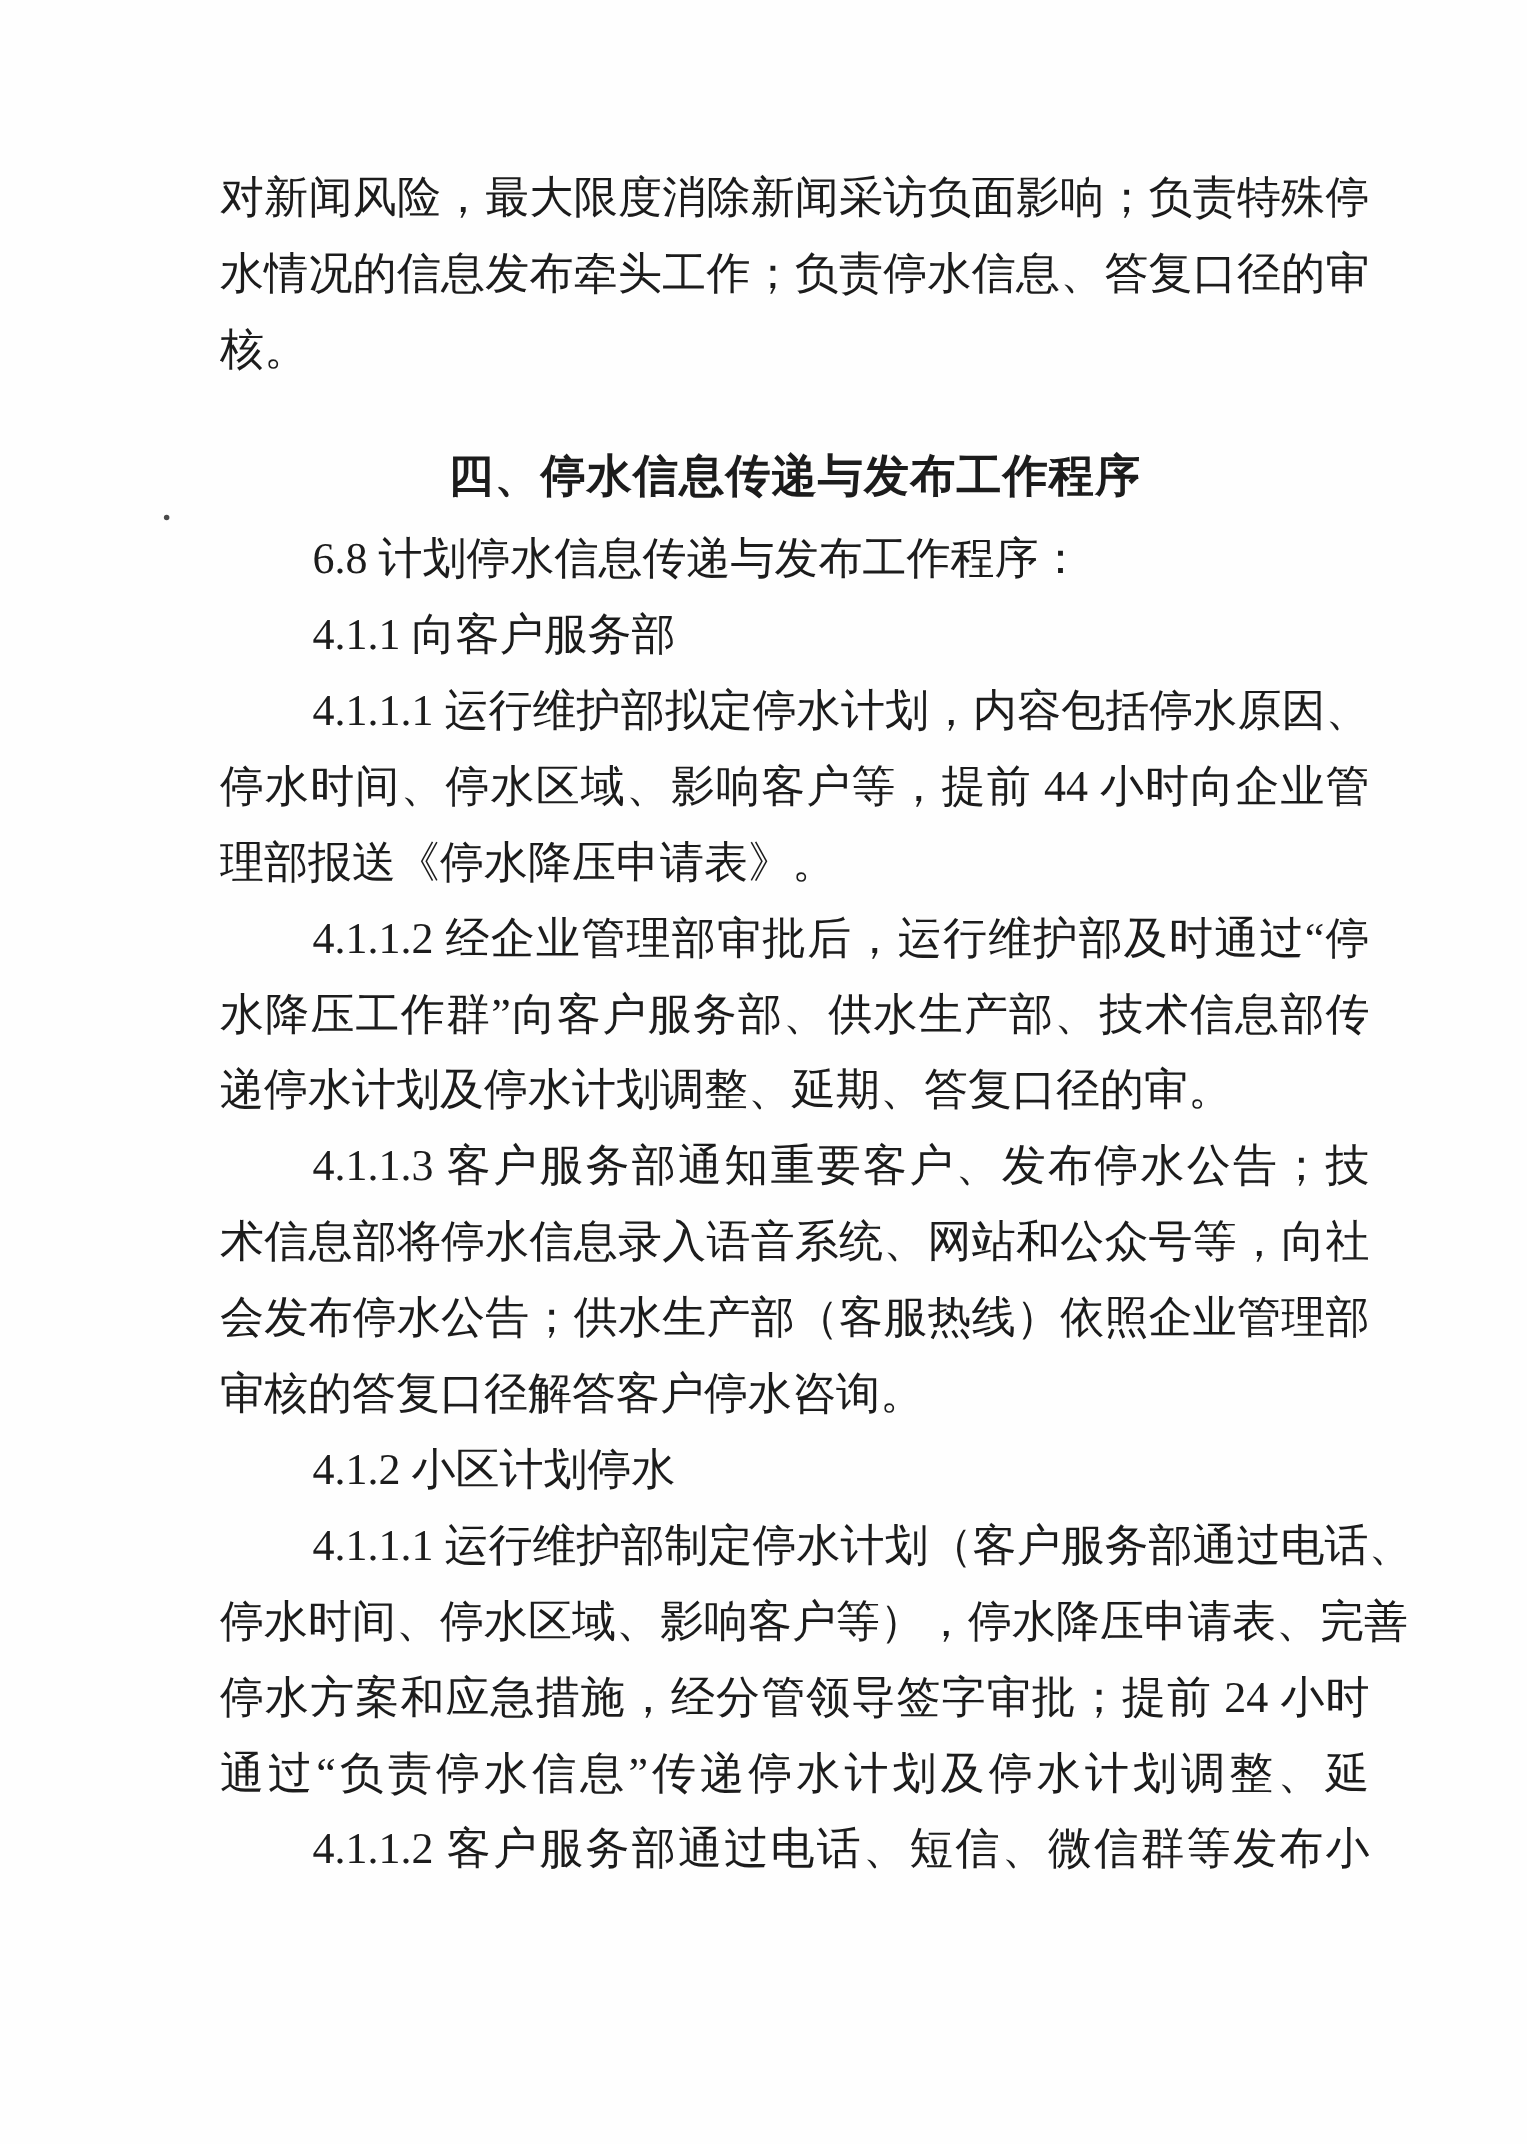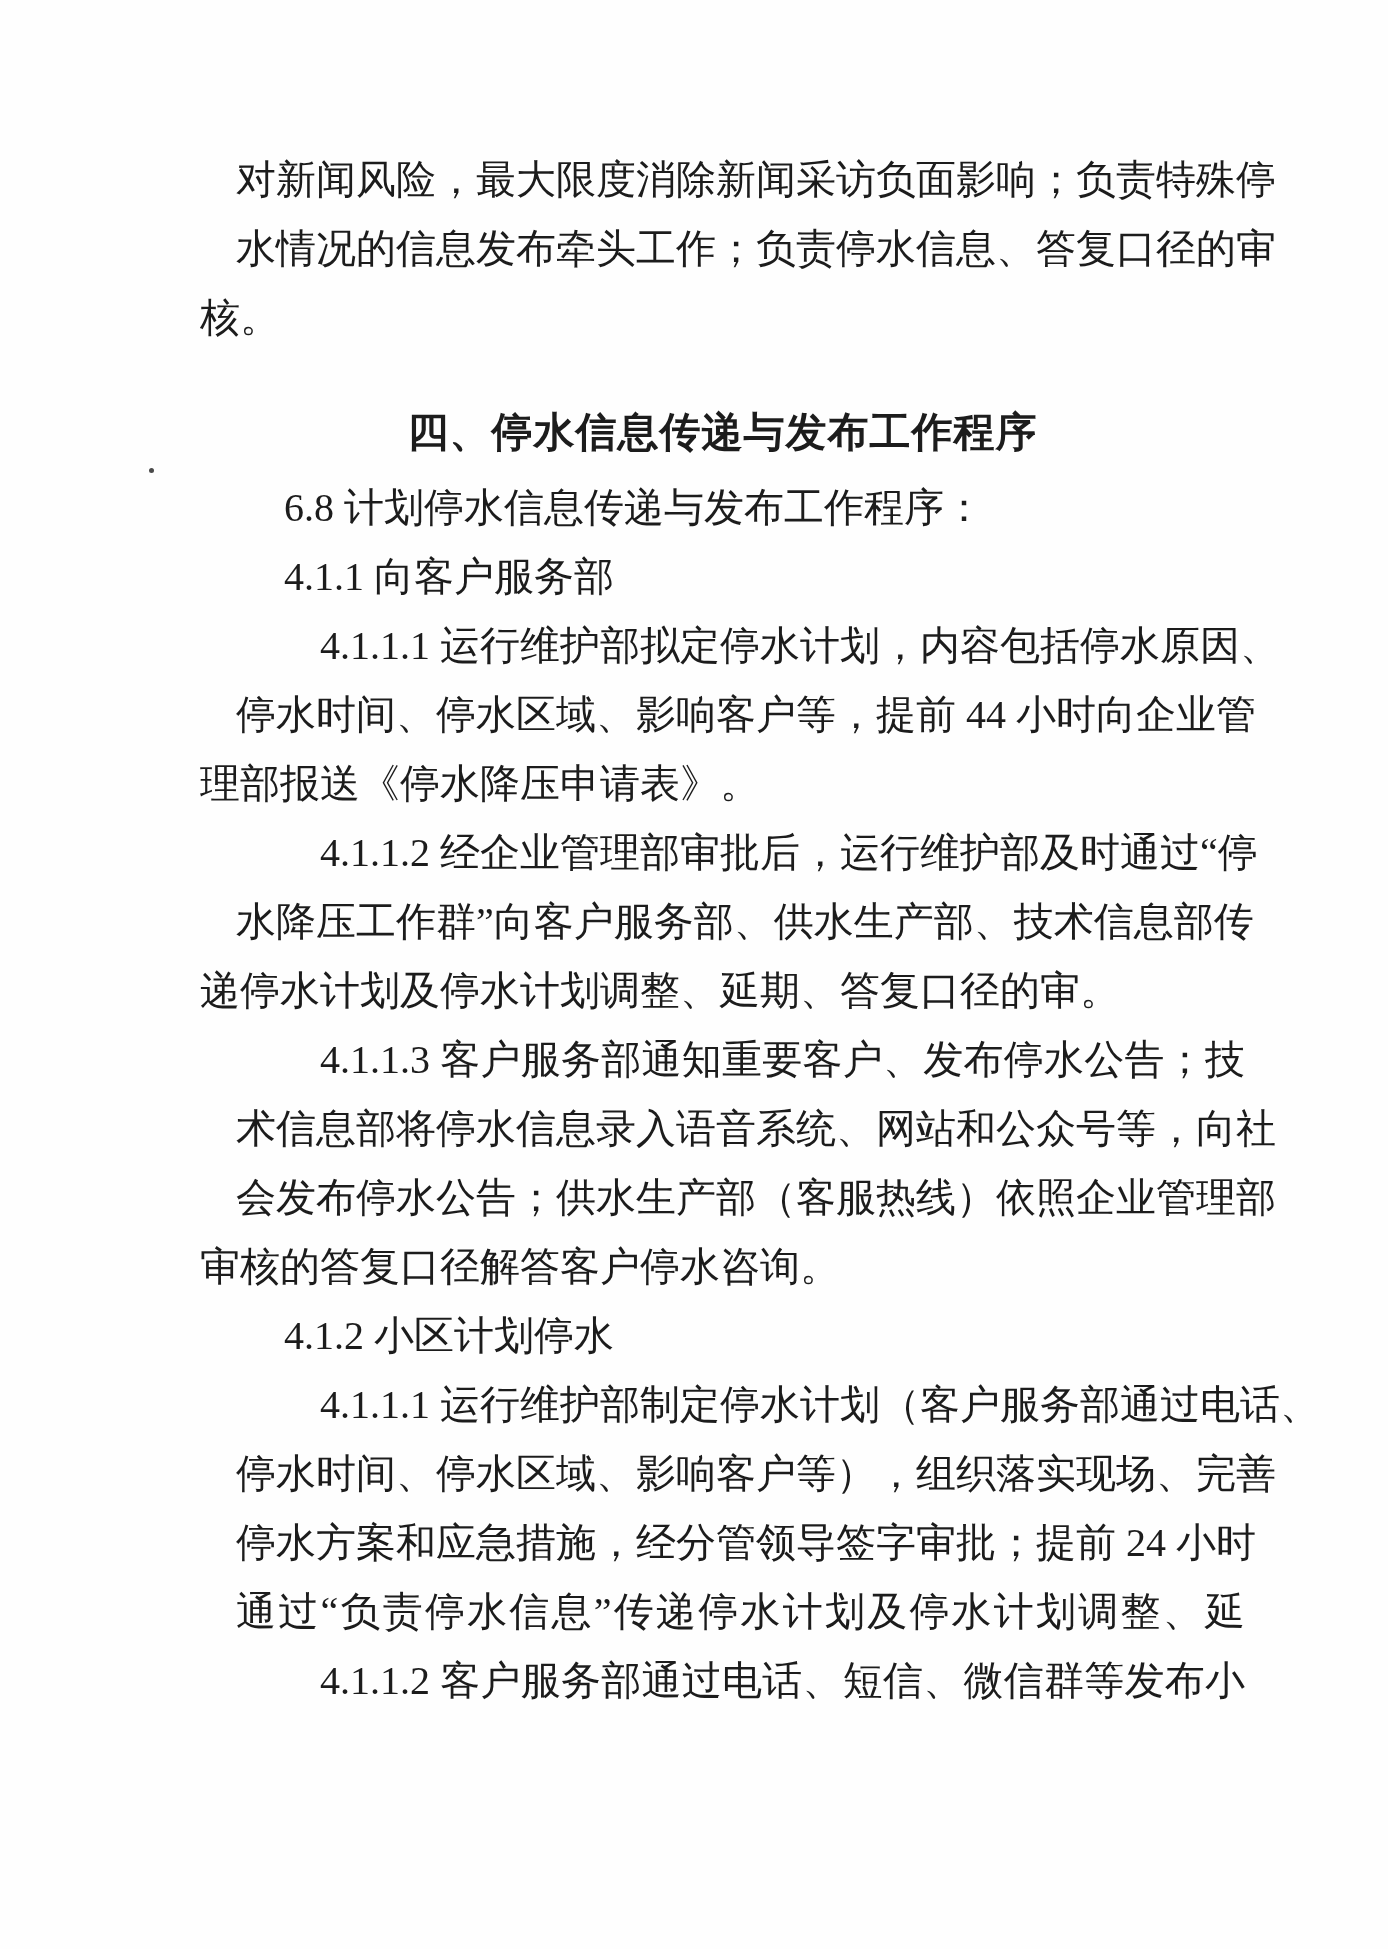--- a/index.html
+++ b/index.html
@@ -29,21 +29,20 @@
   .line {
     height: 69px;
     line-height: 69px;
     font-size: 40px;
     white-space: nowrap;
     letter-spacing: 0px;
   }
   .fill {
     text-align: justify;
     text-align-last: justify;
-    margin-left: 36px;
   }
   .left {
     text-align: left;
   }
   .indent {
     padding-left: 84px;
   }
   .heading {
     height: 69px;
     line-height: 69px;
@@ -83,19 +82,19 @@
       <div class="line left">理部报送《停水降压申请表》。</div>
       <div class="line fill indent">4.1.1.2 经企业管理部审批后，运行维护部及时通过“停</div>
       <div class="line fill">水降压工作群”向客户服务部、供水生产部、技术信息部传</div>
       <div class="line left">递停水计划及停水计划调整、延期、答复口径的审。</div>
       <div class="line fill indent">4.1.1.3 客户服务部通知重要客户、发布停水公告；技</div>
       <div class="line fill">术信息部将停水信息录入语音系统、网站和公众号等，向社</div>
       <div class="line fill">会发布停水公告；供水生产部（客服热线）依照企业管理部</div>
       <div class="line left">审核的答复口径解答客户停水咨询。</div>
       <div class="line left indent">4.1.2 小区计划停水</div>
       <div class="line fill indent">4.1.1.1 运行维护部制定停水计划（客户服务部通过电话、</div>
-      <div class="line fill">停水时间、停水区域、影响客户等），组织落实现场、完善</div>
+      <div class="line fill">停水时间、停水区域、影响客户等），停水降压申请表、完善</div>
       <div class="line fill">停水方案和应急措施，经分管领导签字审批；提前 24 小时</div>
       <div class="line fill">通过“负责停水信息”传递停水计划及停水计划调整、延</div>
       <div class="line fill indent">4.1.1.2 客户服务部通过电话、短信、微信群等发布小</div>
     </div>
   <div class="artifact-dot"></div>
 </div>
 
 </body></html>

